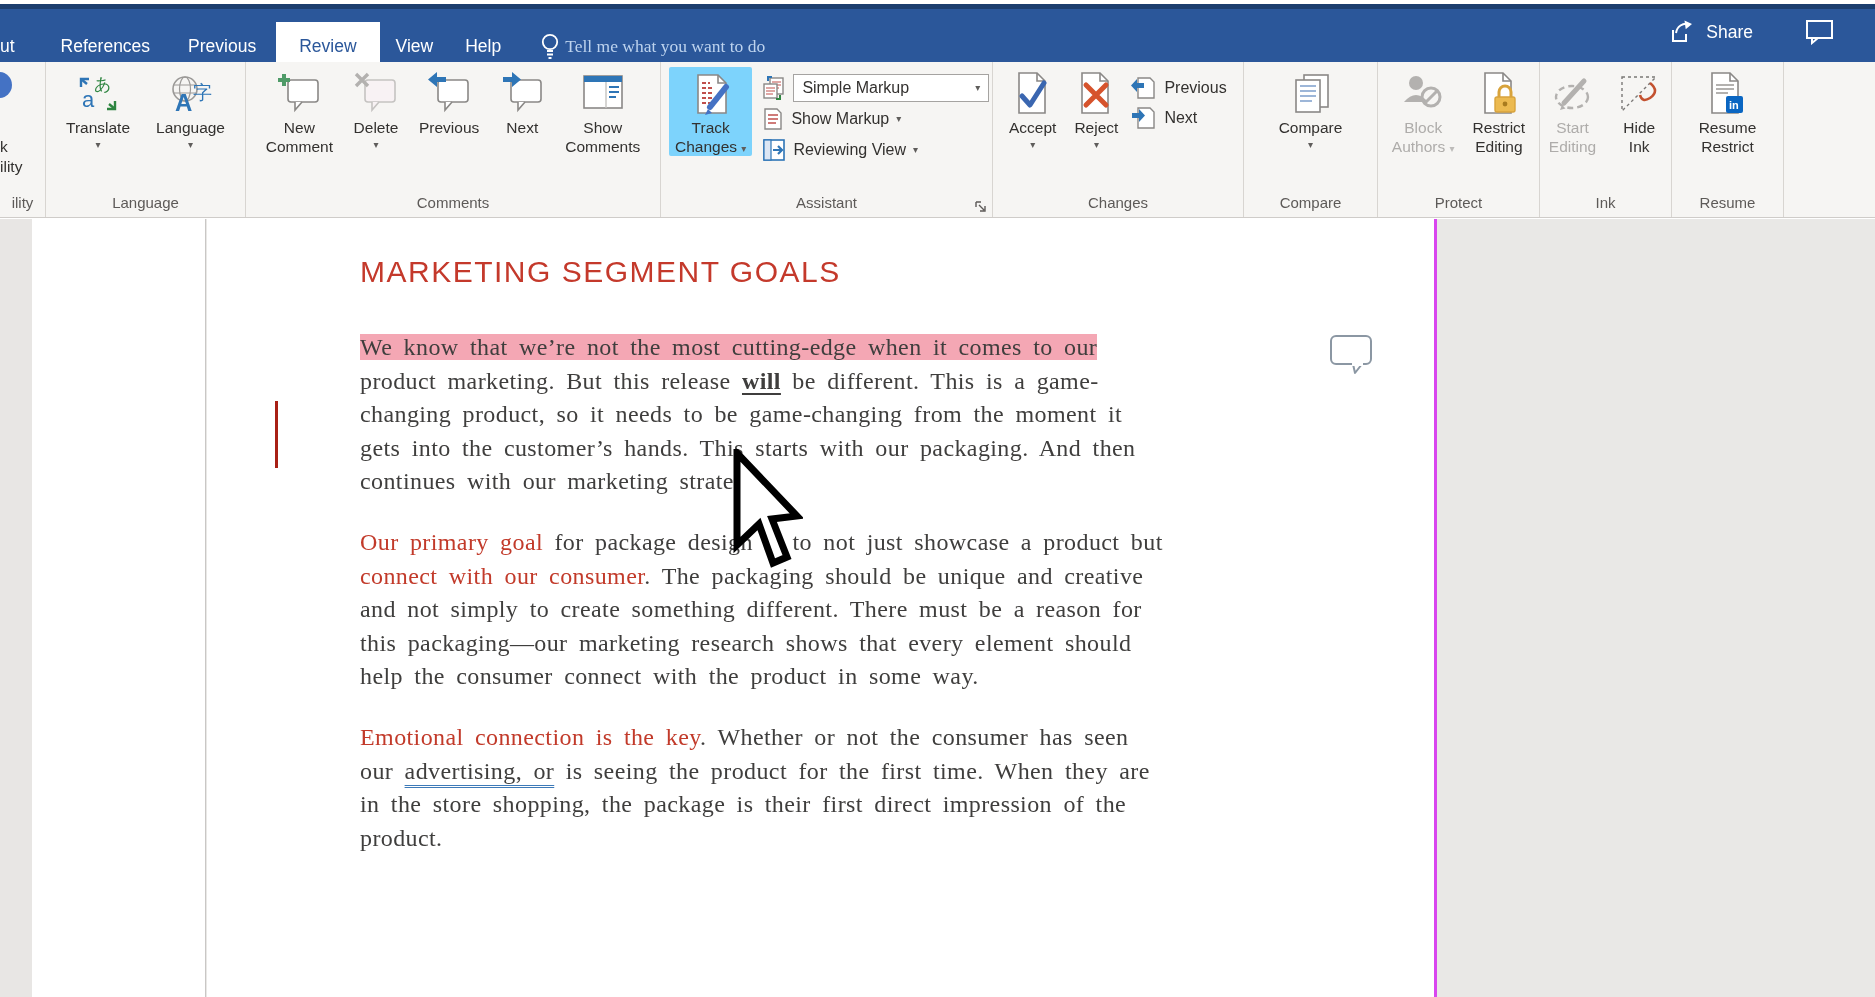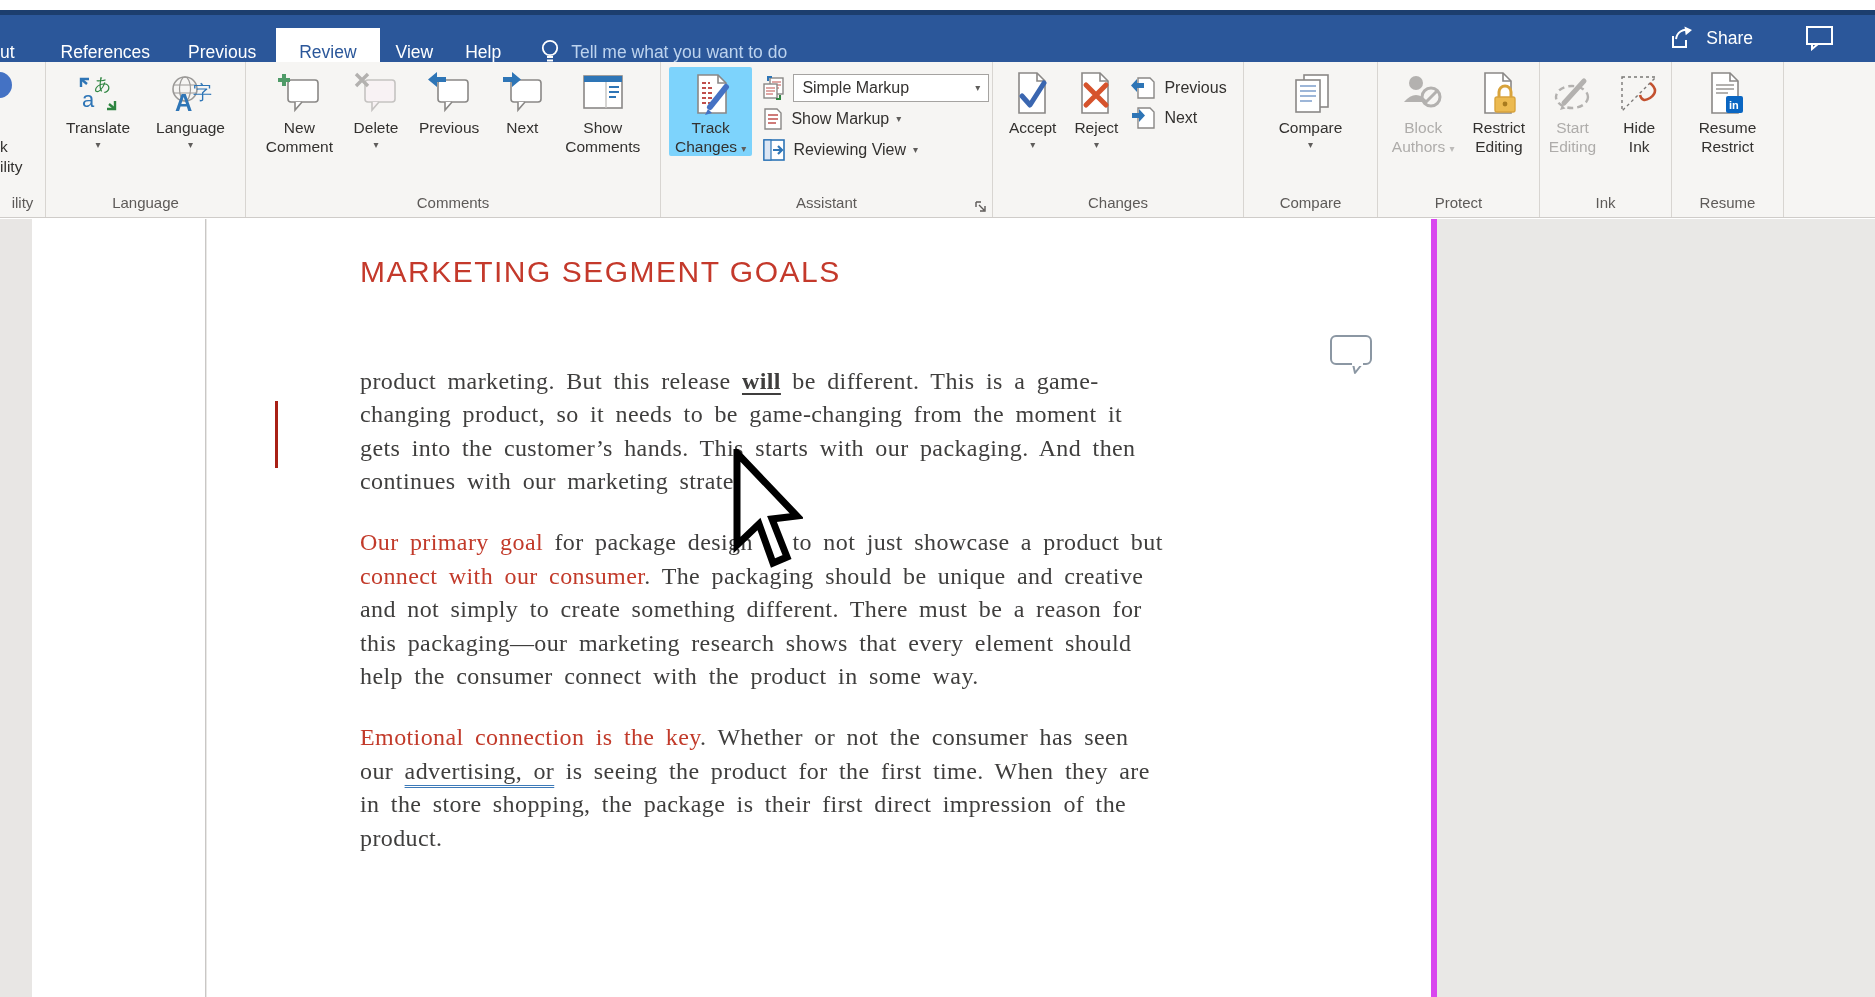--- a/index.html
+++ b/index.html
@@ -7,27 +7,27 @@
     --btn-text:#33312f; --gray-text:#5d5a58; --disabled:#aeacaa;
     --icon-blue:#2e75b6; --icon-blue2:#4472c4; --page:#ffffff; --canvas:#e9e8e6;
     --red:#c23a2a; --pink:#f4a7b4; --body-text:#3f3e3d;
   }
   *{margin:0;padding:0;box-sizing:border-box;}
   html,body{width:1875px;height:997px;overflow:hidden;background:#fff;
     font-family:"Liberation Sans","DejaVu Sans",sans-serif;}
   #root{position:relative;width:1875px;height:997px;overflow:hidden;}
 
   
-  .tabbar{position:absolute;left:0;top:10px;width:100%;height:66px;background:var(--blue);}
+  .tabbar{position:absolute;left:0;top:4px;width:100%;height:66px;background:var(--blue);}
   .tabbar .topstrip{position:absolute;left:0;top:0;width:100%;height:5px;background:var(--blue-dark);}
   .tabs{position:absolute;left:0;bottom:0;height:48px;display:flex;align-items:stretch;}
   .tab{display:flex;align-items:center;padding:0 16px;color:#fff;font-size:17.5px;cursor:default;white-space:nowrap;}
   .tab.partial{padding:0 6px 0 0;}
   .tab.active{background:#fff;color:var(--blue);padding:0 23px;}
-  .tellme{display:flex;align-items:center;gap:10px;color:#bdd3ee;font-size:17.5px;margin-left:18px;}
+  .tellme{display:flex;align-items:center;gap:4px;color:#bdd3ee;font-size:17.5px;margin-left:18px;font-family:Liberation Serif, serif;}
   .share-cluster{position:absolute;right:40px;top:14px;display:flex;align-items:center;gap:52px;}
   .share-btn{display:flex;align-items:center;gap:10px;color:#fff;font-size:17.5px;}
 
   
   .ribbon{position:absolute;left:0;top:62px;width:100%;height:156px;background:var(--ribbon-bg);
     border-bottom:1px solid #cfccc9;display:flex;}
   .group{display:flex;flex-direction:column;border-right:1px solid var(--sep);position:relative;flex:none;}
   .group-body{flex:1;display:flex;align-items:flex-start;justify-content:center;padding-top:5px;}
   .group-label{height:24px;text-align:center;font-size:15px;color:var(--gray-text);line-height:20px;}
   .bigbtn{display:flex;flex-direction:column;align-items:center;padding:3px 6px 0 6px;border-radius:2px;}
@@ -46,21 +46,21 @@
   .chg-col{display:flex;flex-direction:column;gap:4px;padding-top:8px;}
   .chg-row{display:flex;align-items:center;gap:8px;height:26px;font-size:16px;color:var(--btn-text);}
   .accclip{width:46px;overflow:hidden;position:relative;}
   .accclip .fragicon{position:absolute;left:-14px;top:10px;width:26px;height:26px;border-radius:50%;background:var(--icon-blue2);}
   .accclip .fl{position:absolute;left:0;width:44px;text-align:left;font-size:15.5px;color:var(--btn-text);white-space:nowrap;}
 
   
   .docarea{position:absolute;left:0;top:219px;width:100%;height:778px;background:var(--canvas);}
   .leftgray{position:absolute;left:0;top:0;width:32px;height:100%;background:#e8e6e4;}
   .leftpanel{position:absolute;left:32px;top:0;width:174px;height:100%;background:#fff;border-right:1px solid #c9c7c5;}
-  .page{position:absolute;left:207px;top:0;width:1230px;height:100%;background:var(--page);border-right:6px solid #d946ef;text-decoration:underline;}
+  .page{position:absolute;left:207px;top:0;width:1230px;height:100%;background:var(--page);border-right:3px solid #d946ef;text-decoration:underline;}
   .heading{position:absolute;left:153px;top:36px;font-size:30px;letter-spacing:1.5px;color:#c4392b;
     font-weight:500;white-space:nowrap;}
   .textblock{position:absolute;left:153px;top:112px;width:920px;}
   .para{font-family:"Liberation Serif","DejaVu Serif",serif;font-size:24px;line-height:33.6px;
     color:var(--body-text);letter-spacing:0.4px;word-spacing:5px;white-space:pre-wrap;margin-bottom:27px;}
   .run-highlight{background:var(--pink);}
   .run-red{color:var(--red);}
   .run-boldu{font-weight:bold;text-decoration:underline;text-underline-offset:4px;text-decoration-thickness:2px;}
   .run-dblu{text-decoration:underline double #3d7ab8;text-underline-offset:6px;text-decoration-thickness:1px;}
   .changebar{position:absolute;left:68px;top:182px;width:3px;height:67px;background:#a82015;}
@@ -424,21 +424,21 @@
   </div>
 
   <div class="docarea">
     <div class="leftgray"></div>
     <div class="leftpanel"></div>
 
     <div class="page">
       <div class="heading">MARKETING SEGMENT GOALS</div>
 
       <div class="textblock">
-        <div class="para"><span>
+        <div class="para"><span class="run-highlight">We know that we’re not the most cutting-edge when it comes to our</span><span>
 product marketing. But this release </span><span class="run-boldu">will</span><span> be different. This is a game-
 changing product, so it needs to be game-changing from the moment it
 gets into the customer’s hands. This starts with our packaging. And then
 continues with our marketing strategy.</span></div>
         <div class="para"><span class="run-red">Our primary goal</span><span> for package design is to not just showcase a product but
 </span><span class="run-red">connect with our consumer</span><span>. The packaging should be unique and creative
 and not simply to create something different. There must be a reason for
 this packaging—our marketing research shows that every element should
 help the consumer connect with the product in some way.</span></div>
         <div class="para"><span class="run-red">Emotional connection is the key</span><span>. Whether or not the consumer has seen

